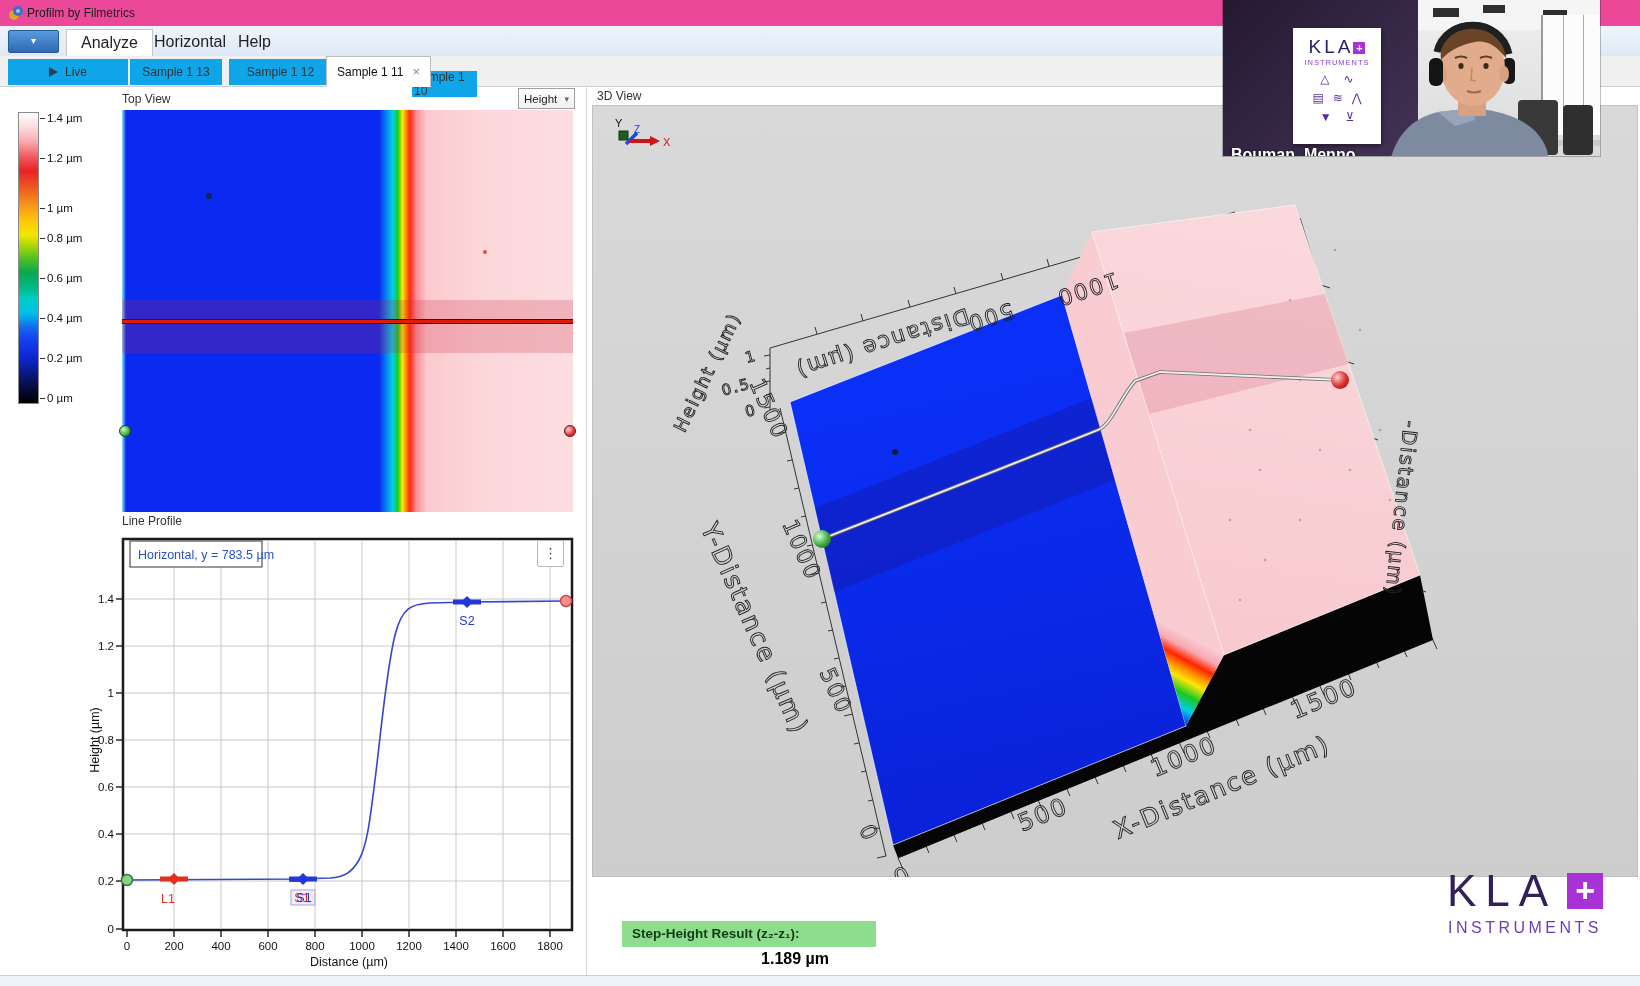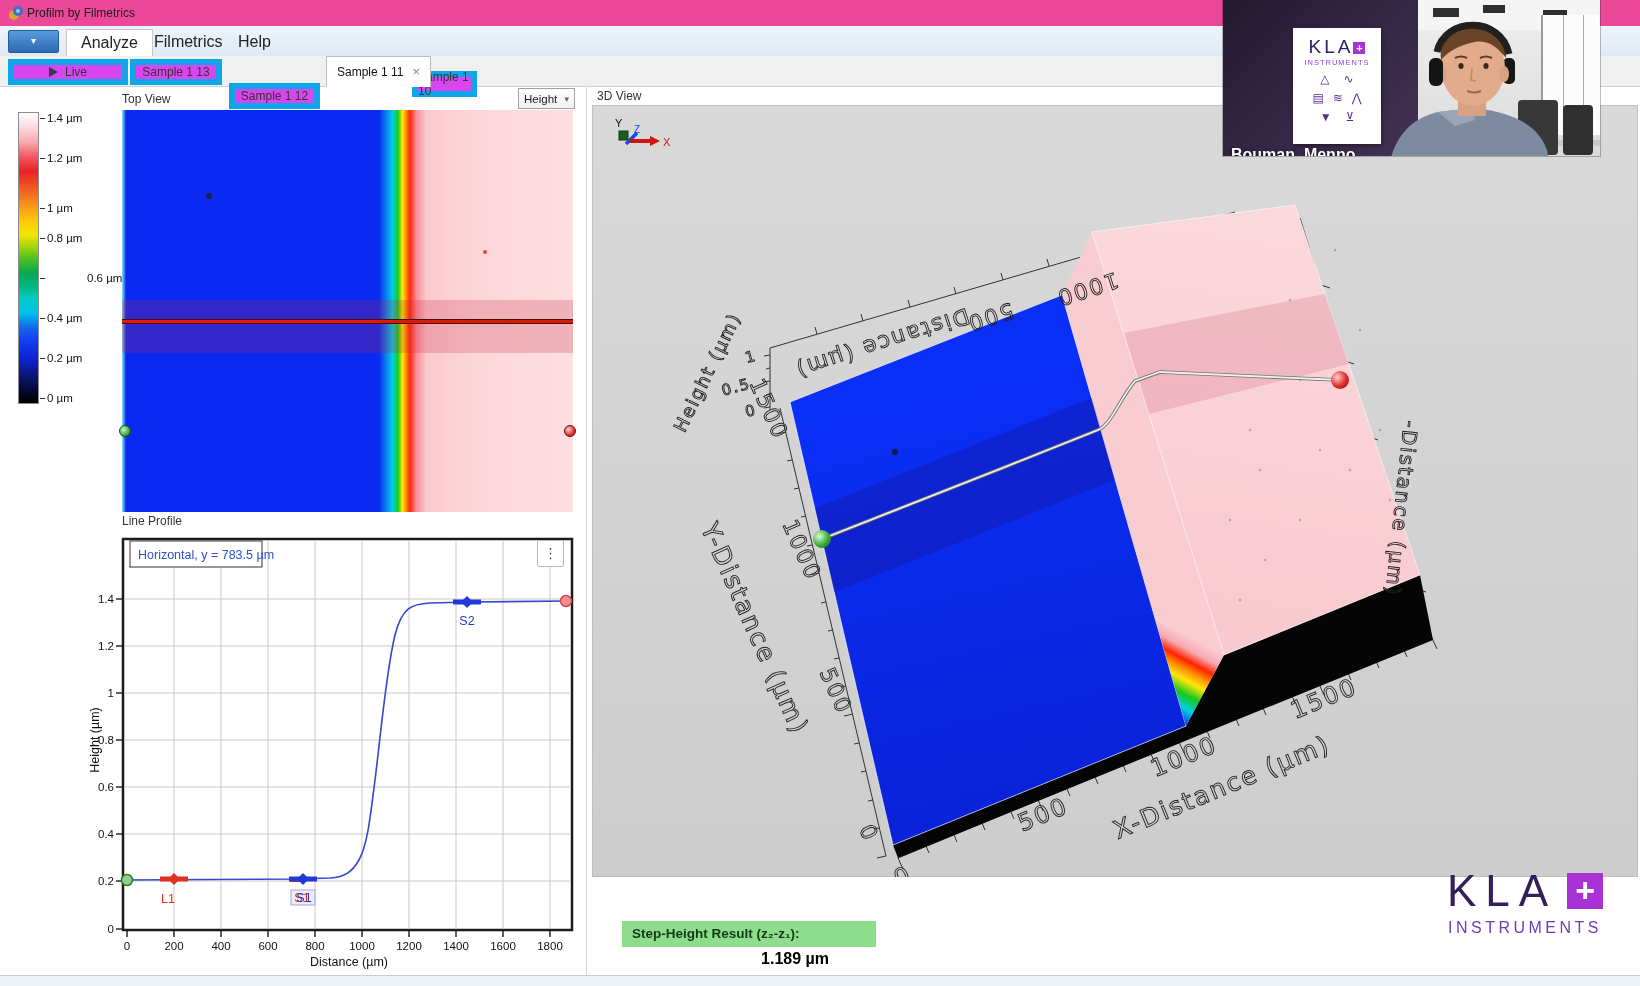--- a/index.html
+++ b/index.html
@@ -11,21 +11,21 @@
   #title-text{left:27px;top:6px;font-size:12px;color:#1a1a1a;}
   
   #menubar{left:0;top:26px;width:1640px;height:30px;background:linear-gradient(#eef4fb,#dfe9f6);
            border-bottom:1px solid #c9d5e2;}
   #app-menu-button{left:8px;top:4px;width:49px;height:21px;border:1px solid #245a9e;border-radius:2px;
            background:linear-gradient(#5a9ae0,#2e69b0);text-align:center;color:#fff;font-size:10px;line-height:20px;cursor:default;}
   .menu-item{top:3px;height:26px;line-height:26px;font-size:16px;padding:0 14px;color:#222;}
   .menu-item.active{background:#fff;border:1px solid #c6c6c6;border-bottom:none;}
   
   #tabbar{left:0;top:56px;width:1640px;height:30px;background:#f0f0f0;border-bottom:1px solid #cfcfcf;}
-  .doc-tab{top:3px;height:26px;background:#d946ef;border:6px solid #0ea5e9;font-size:12px;color:#333;
+  .doc-tab{top:3px;height:26px;background:#0ea5e9;border:2px solid #0ea5e9;font-size:12px;color:#333;
            display:flex;align-items:center;justify-content:center;box-sizing:border-box;}
   .doc-tab.active{top:0;height:31px;background:#fff;border:1px solid #bdbdbd;border-bottom:1px solid #fff;z-index:3;color:#111;}
   .play-icon{width:0;height:0;border-left:9px solid #2e3f52;border-top:5.5px solid transparent;
            border-bottom:5.5px solid transparent;margin-right:7px;}
   .close-x{margin-left:9px;color:#888;font-size:13px;}
   
   .panel-title{font-size:12px;color:#333;}
   
   #colorbar{left:18px;top:112px;width:21px;height:292px;border:1px solid #8a8a8a;box-sizing:border-box;
     background:linear-gradient(to bottom,
@@ -91,33 +91,33 @@
       <circle cx="10" cy="6" r="2" fill="#9fc3ef"></circle>
     </svg>
     <div class="abs" id="title-text">Profilm by Filmetrics</div>
   </div>
 
   <div class="abs" id="menubar">
     <div class="abs" id="app-menu-button">
       <span>▾</span>
     </div>
     <div class="abs menu-item active" style="left:66px;">Analyze</div>
-    <div class="abs menu-item" style="left:140px;">Filmetrics</div>
+    <div class="abs menu-item" style="left:140px;">Horizontal</div>
     <div class="abs menu-item" style="left:224px;">Help</div>
   </div>
 
   <div class="abs" id="tabbar">
     <div class="abs doc-tab" style="left:8px;width:120px;">
       <span class="play-icon"></span>
       <span>Live</span>
     </div>
     <div class="abs doc-tab" style="left:130px;width:92px;">
       <span>Sample 1 13</span>
     </div>
-    <div class="abs doc-tab" style="left:229px;width:91px;margin-top:24px;">
+    <div class="abs doc-tab" style="left:229px;width:103px;">
       <span>Sample 1 12</span>
     </div>
     <div class="abs doc-tab active" style="left:326px;width:105px;justify-content:center;">
       <span>Sample 1 11</span>
       <span class="close-x">×</span>
     </div>
     <div class="abs doc-tab" style="left:412px;width:65px;margin-top:12px;">
       <span>Sample 1 10</span>
     </div>
   </div>
@@ -132,21 +132,21 @@
       <span>1.2 µm</span>
     </div>
   <div class="abs cb-row" style="top:201px;">
       <span class="cb-tick"></span>
       <span>1 µm</span>
     </div>
   <div class="abs cb-row" style="top:231px;">
       <span class="cb-tick"></span>
       <span>0.8 µm</span>
     </div>
-  <div class="abs cb-row" style="top:271px;gap:40px;">
+  <div class="abs cb-row" style="top:271px;">
       <span class="cb-tick"></span>
       <span>0.6 µm</span>
     </div>
   <div class="abs cb-row" style="top:311px;">
       <span class="cb-tick"></span>
       <span>0.4 µm</span>
     </div>
   <div class="abs cb-row" style="top:351px;">
       <span class="cb-tick"></span>
       <span>0.2 µm</span>

